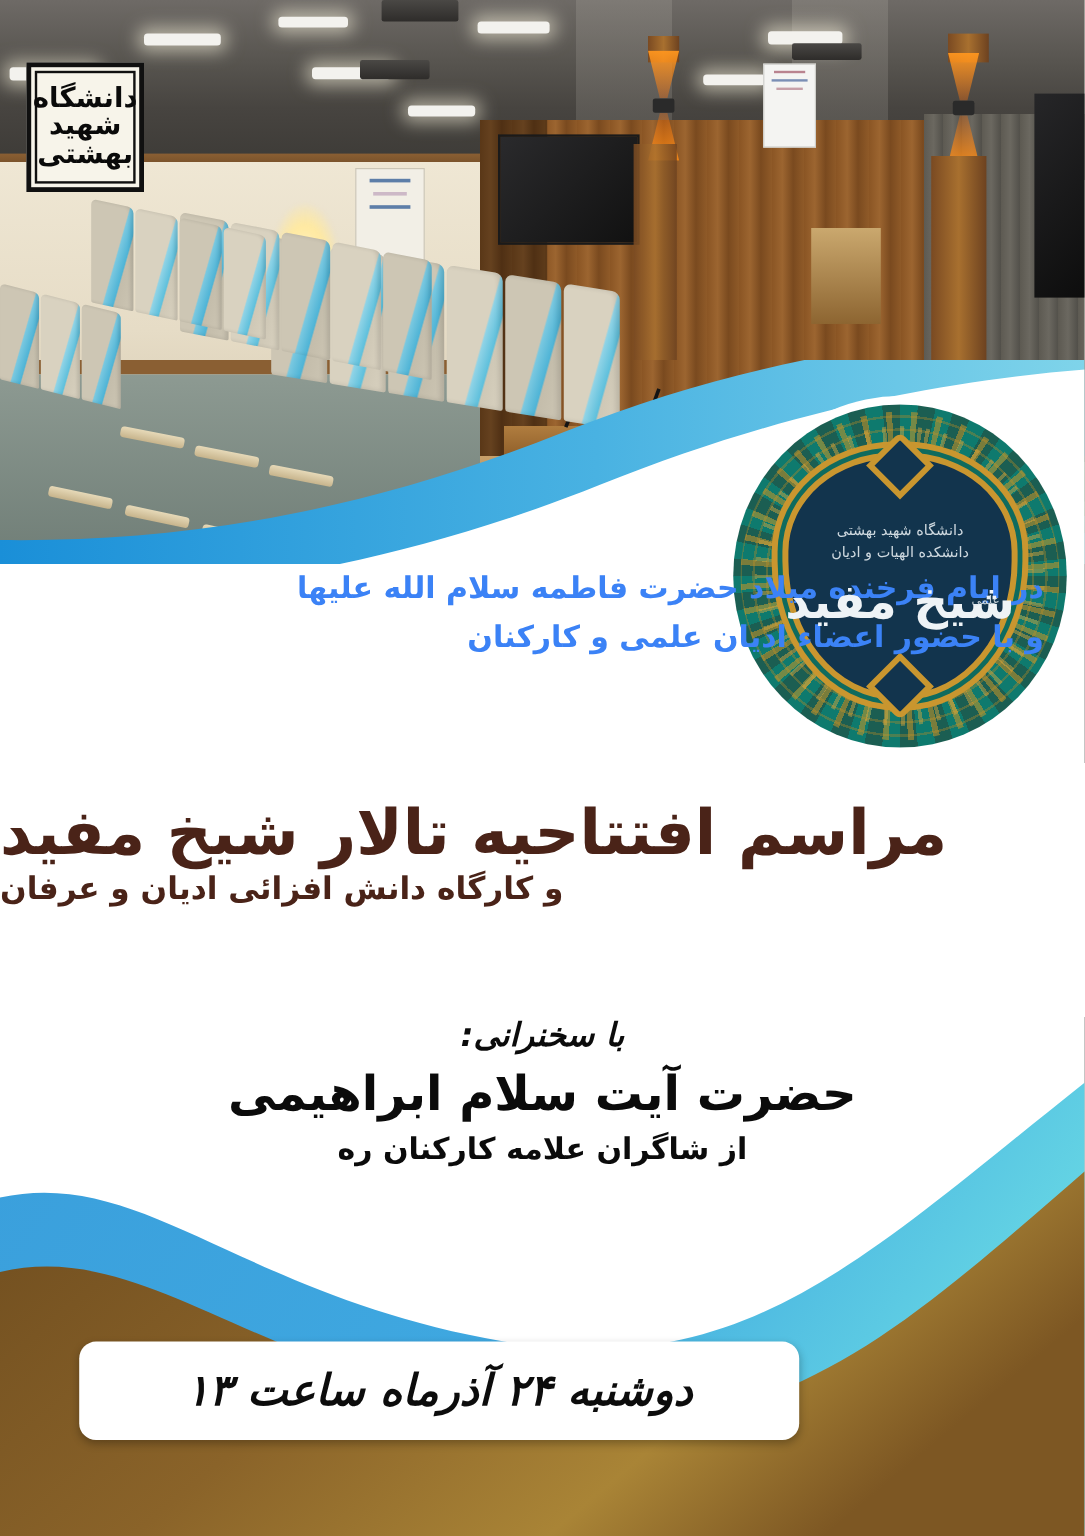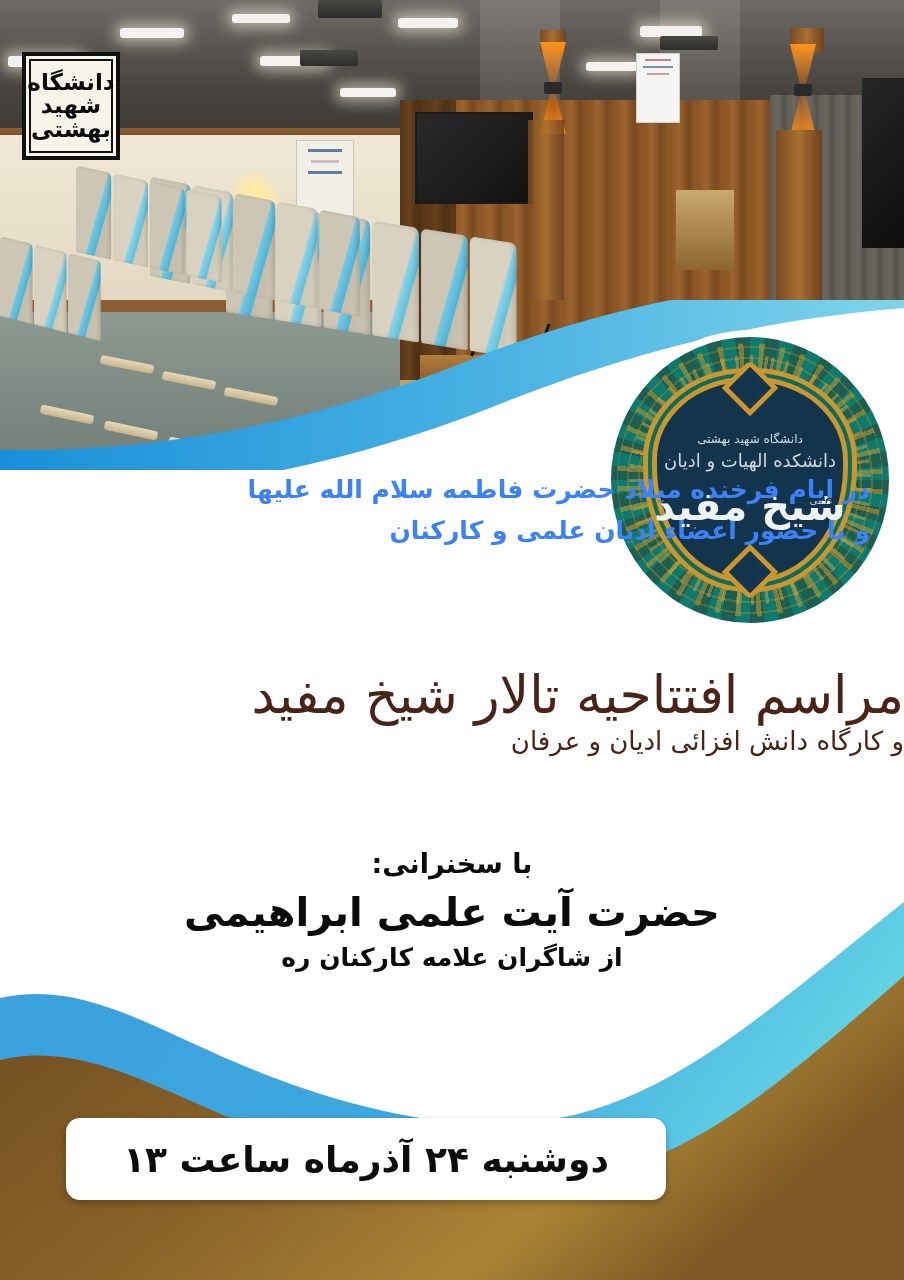--- a/index.html
+++ b/index.html
@@ -96,53 +96,53 @@
     border-radius:48% 48% 48% 48%/40% 40% 56% 56%;
     box-shadow:0 0 0 4px #0f6b5e, 0 0 0 9px #c9962f;}
   .medal::before{content:"";position:absolute;left:50%;top:-14px;transform:translateX(-50%) rotate(45deg);
     width:30px;height:30px;background:#12344d;border:5px solid #c9962f;border-radius:6px 0 0 0;}
   .medal::after{content:"";position:absolute;left:50%;bottom:-14px;transform:translateX(-50%) rotate(45deg);
     width:30px;height:30px;background:#12344d;border:5px solid #c9962f;border-radius:0 0 6px 0;}
   .emblem-txt{position:absolute;left:0;top:0;width:100%;height:100%;z-index:4;
     display:flex;flex-direction:column;align-items:center;justify-content:center;
     color:#dfe7ec;text-align:center;font-family:"DejaVu Sans","Liberation Sans",sans-serif;}
   .em-l1{font-size:12px;opacity:.92;margin-bottom:4px;letter-spacing:.5px;}
-  .em-l2{font-size:18px;opacity:.92;margin-bottom:12px;letter-spacing:.5px;}
+  .em-l2{font-size:12px;opacity:.92;margin-bottom:12px;letter-spacing:.5px;}
   .em-l3{font-size:10px;opacity:.85;position:absolute;right:56px;top:158px;}
   .em-l4{font-size:40px;font-weight:bold;color:#eef3f6;letter-spacing:1px;}
 
   
   .logo{position:absolute;left:22px;top:52px;width:98px;height:108px;
     background:#f7f4ea;border:4px solid #101010;padding:3px;}
   .logo-in{width:100%;height:100%;border:2px solid #101010;
     display:flex;align-items:center;justify-content:center;
     font-size:23px;font-weight:bold;color:#0a0a0a;line-height:1.02;text-align:center;
     font-family:"DejaVu Sans","Liberation Sans",sans-serif;}
 
   
   .intro{position:absolute;right:34px;top:470px;width:560px;text-align:right;
     font-size:25px;line-height:1.62;color:#3b82f6;font-weight:600;}
   .intro div{white-space:nowrap;}
 
-  .title{position:absolute;left:0;right:0;top:668px;text-align:right;color:#4a2318;font-weight:normal;}
+  .title{position:absolute;left:0;right:0;top:668px;text-align:left;color:#4a2318;font-weight:bold;}
   .title .t1{font-size:52px;letter-spacing:-1px;line-height:1.05;}
   .title .t2{font-size:26px;letter-spacing:-.5px;line-height:1.1;margin-top:4px;}
 
   .speaker{position:absolute;left:0;right:0;top:848px;text-align:center;color:#0b0b0b;}
-  .speaker .s1{font-size:27px;font-weight:bold;}
+  .speaker .s1{font-size:27px;font-weight:bold;font-style:italic;}
   .speaker .s2{font-size:40px;font-weight:bold;margin-top:10px;}
   .speaker .s3{font-size:25px;font-weight:bold;margin-top:8px;}
 
   
   .wave-bottom{position:absolute;left:0;top:880px;width:904px;height:400px;}
 
   
   .timebar{position:absolute;left:66px;top:1118px;width:600px;height:82px;
     background:#ffffff;border-radius:14px;box-shadow:0 3px 7px rgba(0,0,0,.28);
-    display:flex;align-items:center;justify-content:center;}
+    display:flex;align-items:center;justify-content:center;font-style:italic;}
   .timebar span{font-size:36px;font-weight:bold;color:#0c0c0c;letter-spacing:-.5px;}
   .timebadge{position:absolute;left:659px;top:1112px;width:200px;height:94px;
     border-radius:16px;
     background:linear-gradient(180deg,#f2007a 0%,#e4005f 55%,#c70050 100%);
     box-shadow:0 4px 8px rgba(0,0,0,.3);
     display:flex;align-items:center;justify-content:center;}
   .timebadge span{font-size:40px;font-weight:bold;color:#ffffff;}
 </style>
 </head>
 <body>
@@ -284,21 +284,21 @@
     <div>و با حضور اعضاء ادیان علمی و کارکنان</div>
   </div>
 
   <div class="title">
     <div class="t1">مراسم افتتاحیه تالار شیخ مفید</div>
     <div class="t2">و کارگاه دانش افزائی ادیان و عرفان</div>
   </div>
 
   <div class="speaker">
     <div class="s1">با سخنرانی:</div>
-    <div class="s2">حضرت آیت علمی ابراهیمی</div>
+    <div class="s2">حضرت آیت سلام ابراهیمی</div>
     <div class="s3">از شاگران علامه کارکنان ره</div>
   </div>
 
   <svg class="wave-bottom" viewBox="0 0 904 400" preserveAspectRatio="none">
     <defs>
       <linearGradient id="gblue2" x1="0" y1="0" x2="1" y2="0.3">
         <stop offset="0%" stop-color="#3a9fdc"></stop>
         <stop offset="60%" stop-color="#3fa8e0"></stop>
         <stop offset="100%" stop-color="#66d6e4"></stop>
       </linearGradient>

